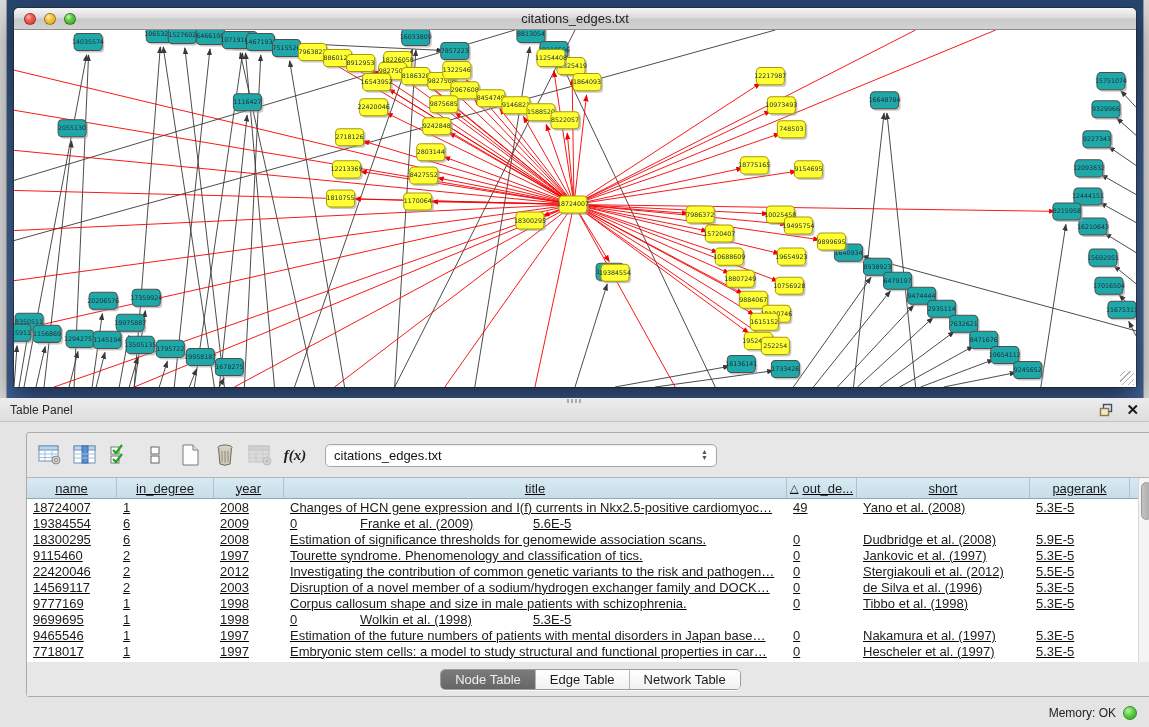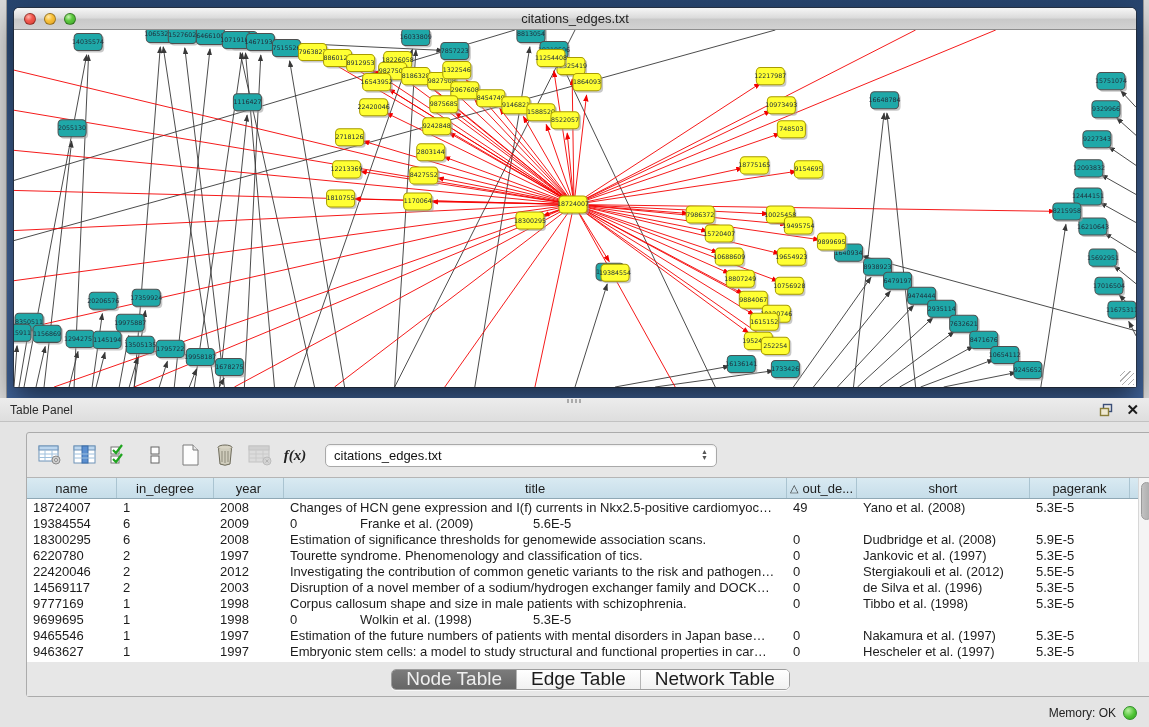--- a/index.html
+++ b/index.html
@@ -46,37 +46,37 @@
     border:1px solid #ababab; border-radius:3px; background:#e7e7e7; display:flex; flex-direction:column;margin-left:16px; }
   .toolbar { height:44px; flex:0 0 44px; display:flex; align-items:center; padding:0 10px; gap:9px; }
   .tb-icon { width:26px; height:26px; display:flex; align-items:center; justify-content:center; }
   .fx-label { font-family:"Liberation Serif", serif; font-style:italic; font-weight:bold; font-size:15px; color:#222; }
   .table-select { width:392px; height:23px; background:#fff; border:1px solid #a9a9a9; border-radius:5px;
     display:flex; align-items:center; padding:0 8px; margin-left:8px; box-shadow:inset 0 1px 2px rgba(0,0,0,.08); }
   .table-select .sel-text { font-size:13px; color:#111; flex:1; }
   .sel-arrows { font-size:7px; line-height:6px; color:#555; text-align:center; }
 
   .table-wrap { flex:1; background:#fff; border-top:1px solid #b5b5b5; display:flex; overflow:hidden; }
-  .grid { flex:1; overflow:hidden; }
+  .grid { flex:1; overflow:hidden;text-decoration:underline; }
   .grid-header { display:flex; height:21px; background:linear-gradient(180deg,#d9eaf2,#c6dde9);
     border-bottom:1px solid #8fa8b5; }
   .grid-header .hcell { font-size:13px; color:#1d1d1d; display:flex; align-items:center; justify-content:center;
     border-right:1px solid #aac4d1; overflow:hidden; white-space:nowrap; }
   .hcell .sort-glyph { margin-right:4px; font-size:11px; color:#333; }
   .grid-row { display:flex; height:16px; }
   .grid-row .cell { font-size:13px; color:#1c1c1c; padding:0 6px; overflow:hidden; white-space:nowrap;
     text-overflow:clip; display:flex; align-items:center; }
   .vscroll { width:16px; background:#f4f4f4; border-left:1px solid #d7d7d7; position:relative; }
   .vthumb { position:absolute; left:2px; top:4px; width:11px; height:38px; border-radius:6px;
     background:linear-gradient(90deg,#c2c2c2,#a9a9a9); border:1px solid #9a9a9a; }
 
   .tabs-area { height:34px; flex:0 0 34px; display:flex; align-items:center; justify-content:center; background:#e7e7e7; }
   .seg { display:flex; border:1px solid #9d9d9d; border-radius:5px; overflow:hidden; height:21px;
     background:#fff; box-shadow:0 1px 0 rgba(255,255,255,.7); }
-  .seg-tab { padding:0 14px; font-size:19px; color:#1b1b1b; display:flex; align-items:center;
+  .seg-tab { padding:0 14px; font-size:13px; color:#1b1b1b; display:flex; align-items:center;
     border-right:1px solid #b5b5b5; background:linear-gradient(180deg,#ffffff,#f1f1f1); }
   .seg-tab:last-child { border-right:none; }
   .seg-tab.active { background:linear-gradient(180deg,#7b7b7b,#666666); color:#efefef; }
 
   .status-bar { position:absolute; left:0; right:0; bottom:0; height:28px; display:flex;
     align-items:center; justify-content:flex-end; padding:0 12px; gap:7px; }
   .status-text { font-size:12px; color:#222; }
   .mem-dot { width:14px; height:14px; border-radius:50%; border:1px solid #2e8f27;
     background:radial-gradient(circle at 35% 30%, #b8f0a0 0%, #4fc435 55%, #35a01e 100%); }
 </style>
@@ -843,21 +843,21 @@
             <div class="grid-row">
               <div class="cell" style="width: 90px;">18300295</div>
               <div class="cell" style="width: 97px;">6</div>
               <div class="cell" style="width: 70px;">2008</div>
               <div class="cell" style="width: 503px;">Estimation of significance thresholds for genomewide association scans.</div>
               <div class="cell" style="width: 70px;">0</div>
               <div class="cell" style="width: 173px;">Dudbridge et al. (2008)</div>
               <div class="cell" style="width: 100px;">5.9E-5</div>
             </div>
             <div class="grid-row">
-              <div class="cell" style="width: 90px;">6220780</div>
+              <div class="cell" style="width: 90px;">9115460</div>
               <div class="cell" style="width: 97px;">2</div>
               <div class="cell" style="width: 70px;">1997</div>
               <div class="cell" style="width: 503px;">Tourette syndrome. Phenomenology and classification of tics.</div>
               <div class="cell" style="width: 70px;">0</div>
               <div class="cell" style="width: 173px;">Jankovic et al. (1997)</div>
               <div class="cell" style="width: 100px;">5.3E-5</div>
             </div>
             <div class="grid-row">
               <div class="cell" style="width: 90px;">22420046</div>
               <div class="cell" style="width: 97px;">2</div>
@@ -896,21 +896,21 @@
             <div class="grid-row">
               <div class="cell" style="width: 90px;">9465546</div>
               <div class="cell" style="width: 97px;">1</div>
               <div class="cell" style="width: 70px;">1997</div>
               <div class="cell" style="width: 503px;">Estimation of the future numbers of patients with mental disorders in Japan base…</div>
               <div class="cell" style="width: 70px;">0</div>
               <div class="cell" style="width: 173px;">Nakamura et al. (1997)</div>
               <div class="cell" style="width: 100px;">5.3E-5</div>
             </div>
             <div class="grid-row">
-              <div class="cell" style="width: 90px;">9463627</div>
+              <div class="cell" style="width: 90px;">7718017</div>
               <div class="cell" style="width: 97px;">1</div>
               <div class="cell" style="width: 70px;">1997</div>
               <div class="cell" style="width: 503px;">Embryonic stem cells: a model to study structural and functional properties in car…</div>
               <div class="cell" style="width: 70px;">0</div>
               <div class="cell" style="width: 173px; text-align: right;">Hescheler et al. (1997)</div>
               <div class="cell" style="width: 100px;">5.3E-5</div>
             </div>
           </div>
       </div>
       <div class="vscroll">

